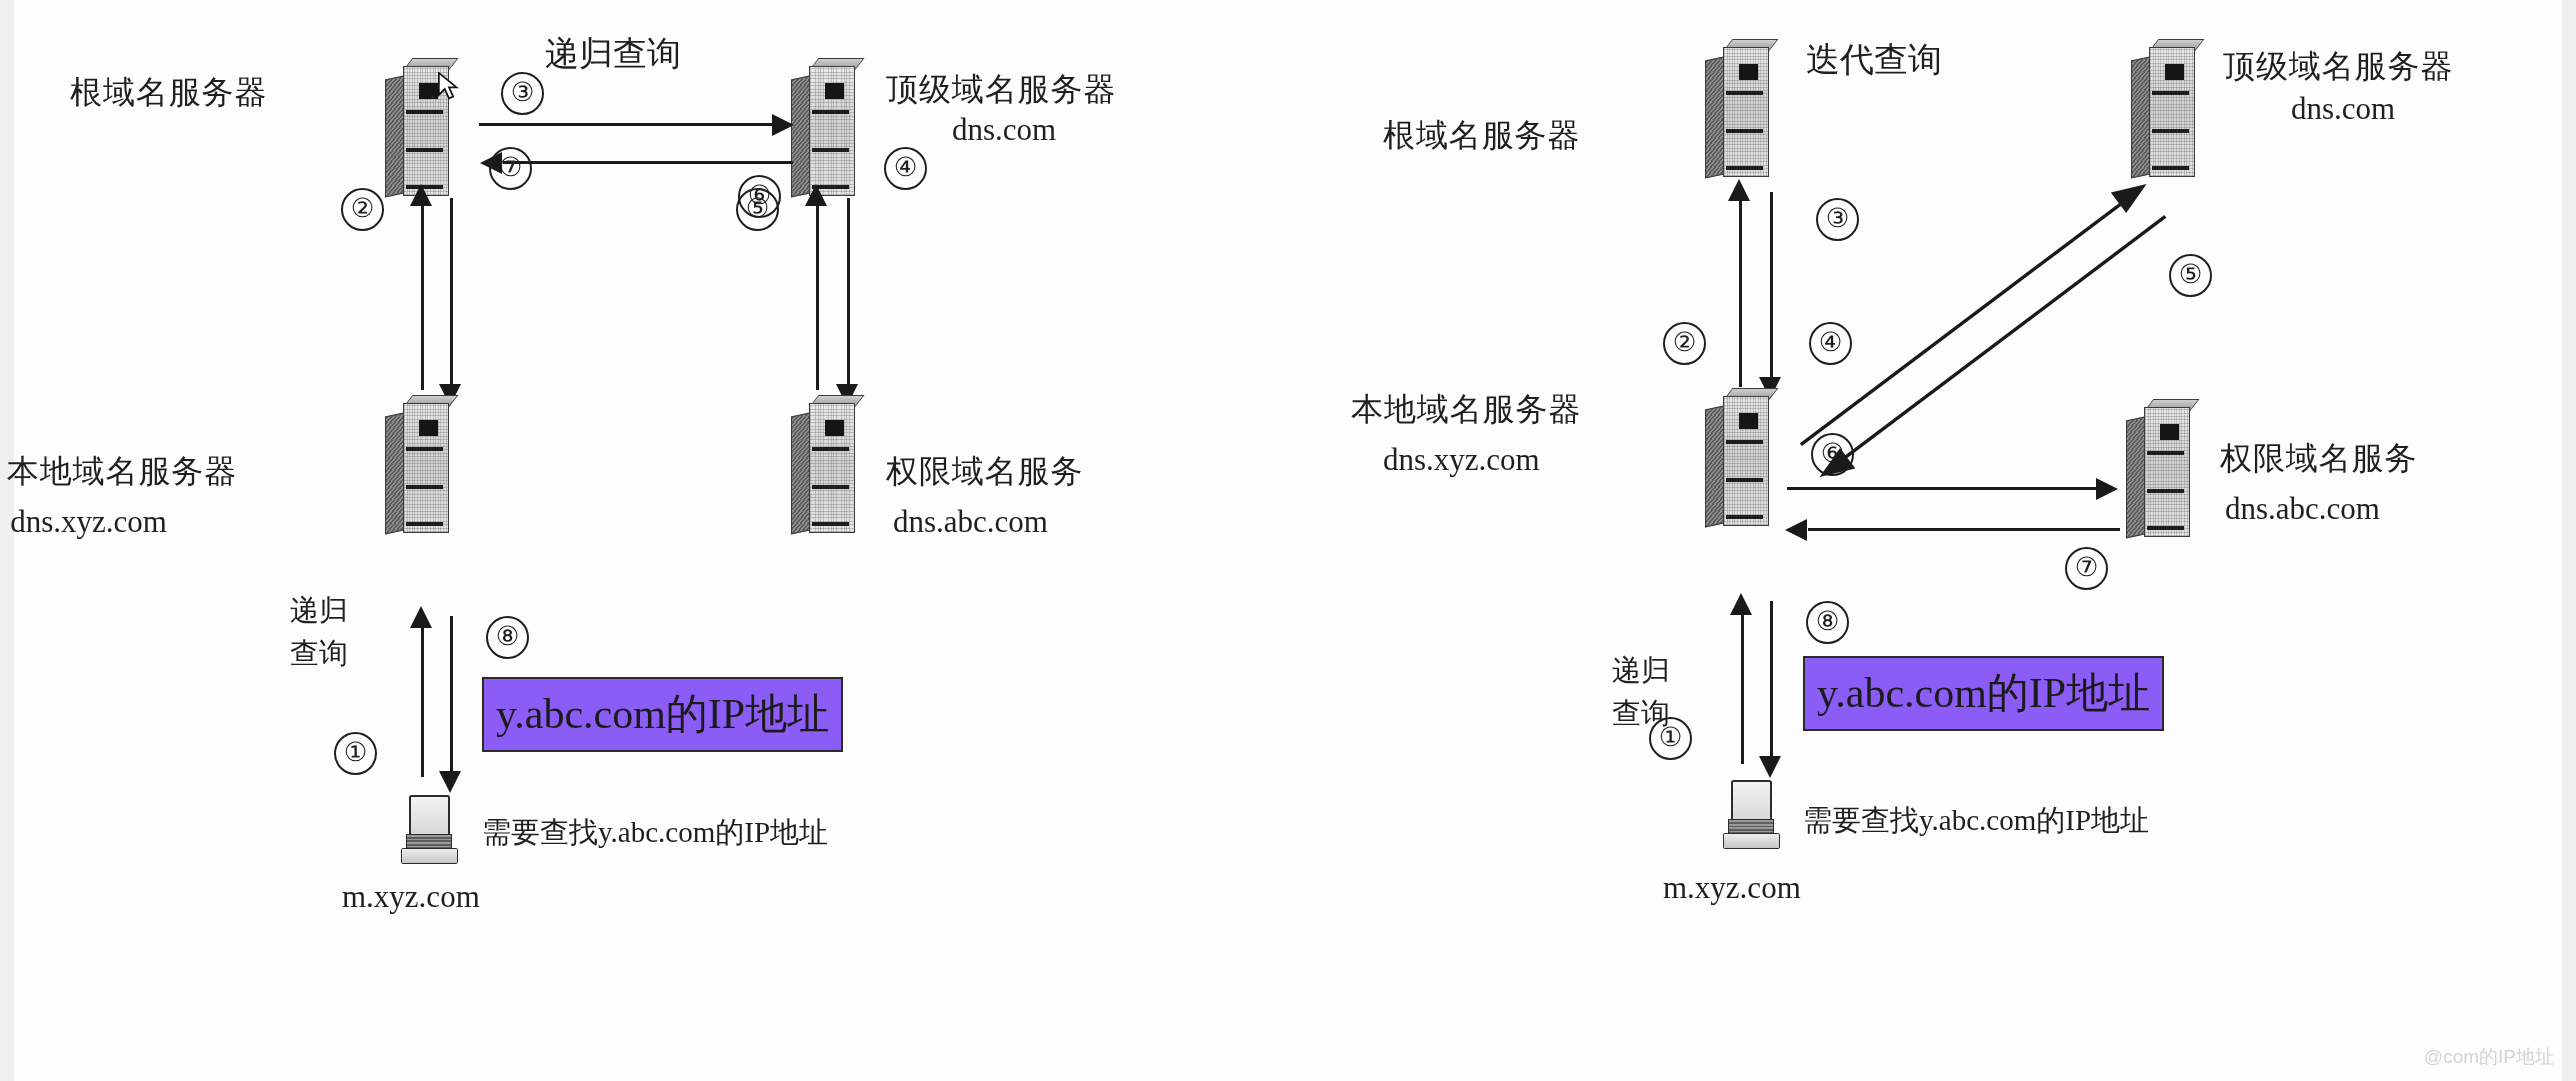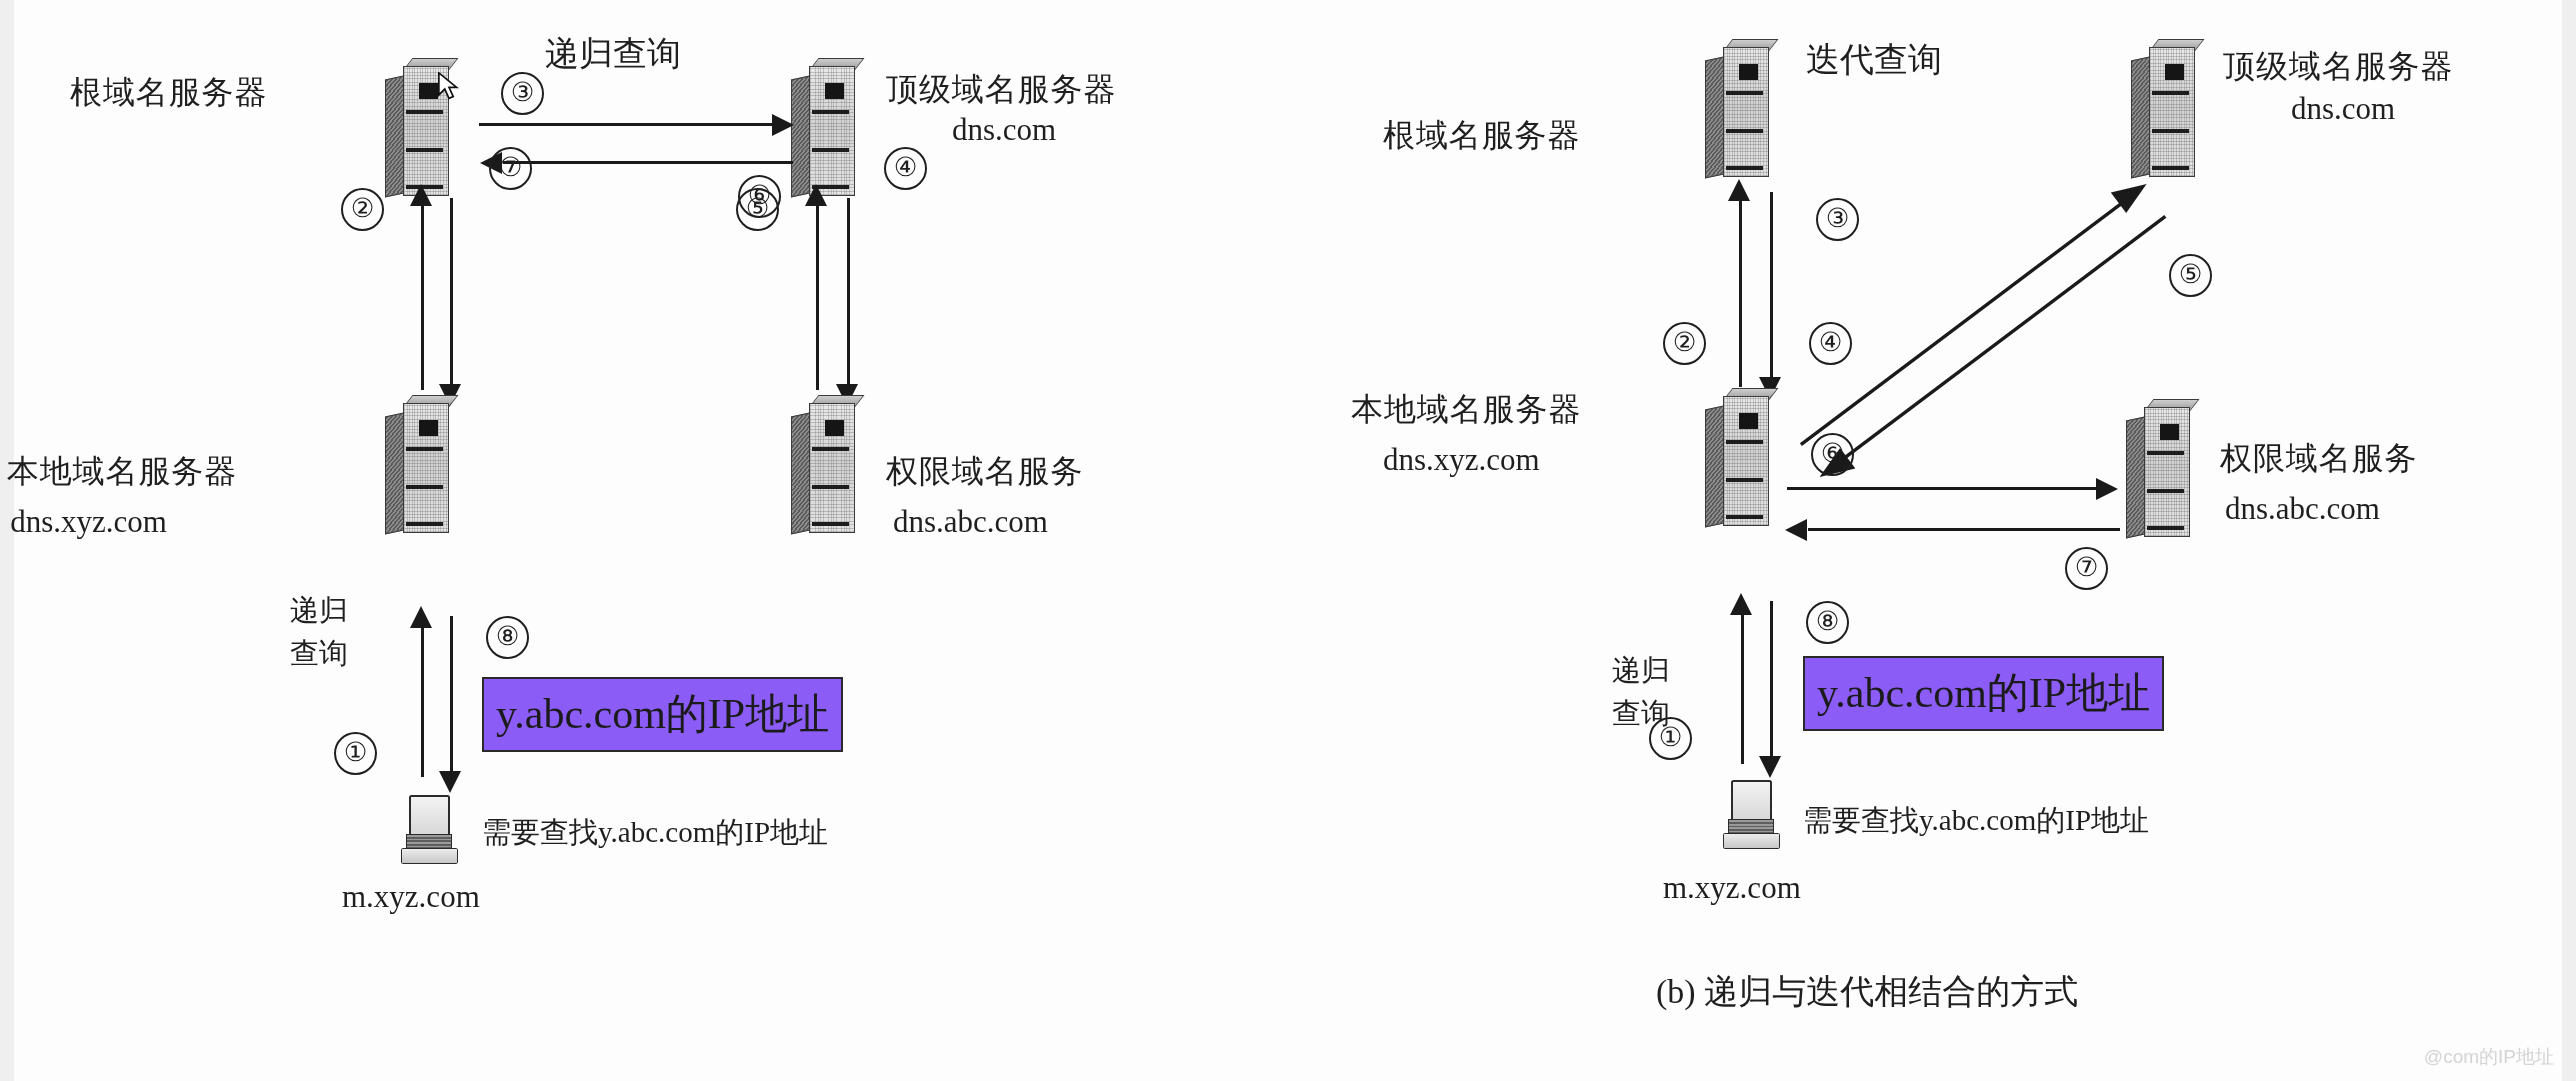--- a/index.html
+++ b/index.html
@@ -373,19 +373,18 @@
     <div class="ipbox" style="left:515px; top:656px;">y.abc.com的IP地址</div>
 
     <div class="pc" style="left:433px; top:780px;">
       <div class="mon"></div>
         <div class="neck"></div>
         <div class="base"></div>
     </div>
     <div class="lbl cn-sm" style="left:515px; top:804px;">需要查找y.abc.com的IP地址</div>
     <div class="lbl mono-ish" style="left:375px; top:871px;">m.xyz.com</div>
 
-    <div class="lbl caption" style="left:368px; top:973px;">(b) 递归与迭代相结合的方式</div>
   </div>
 
   <div class="watermark">@com的IP地址</div>
 
 </div>
 
 
 </body></html>

